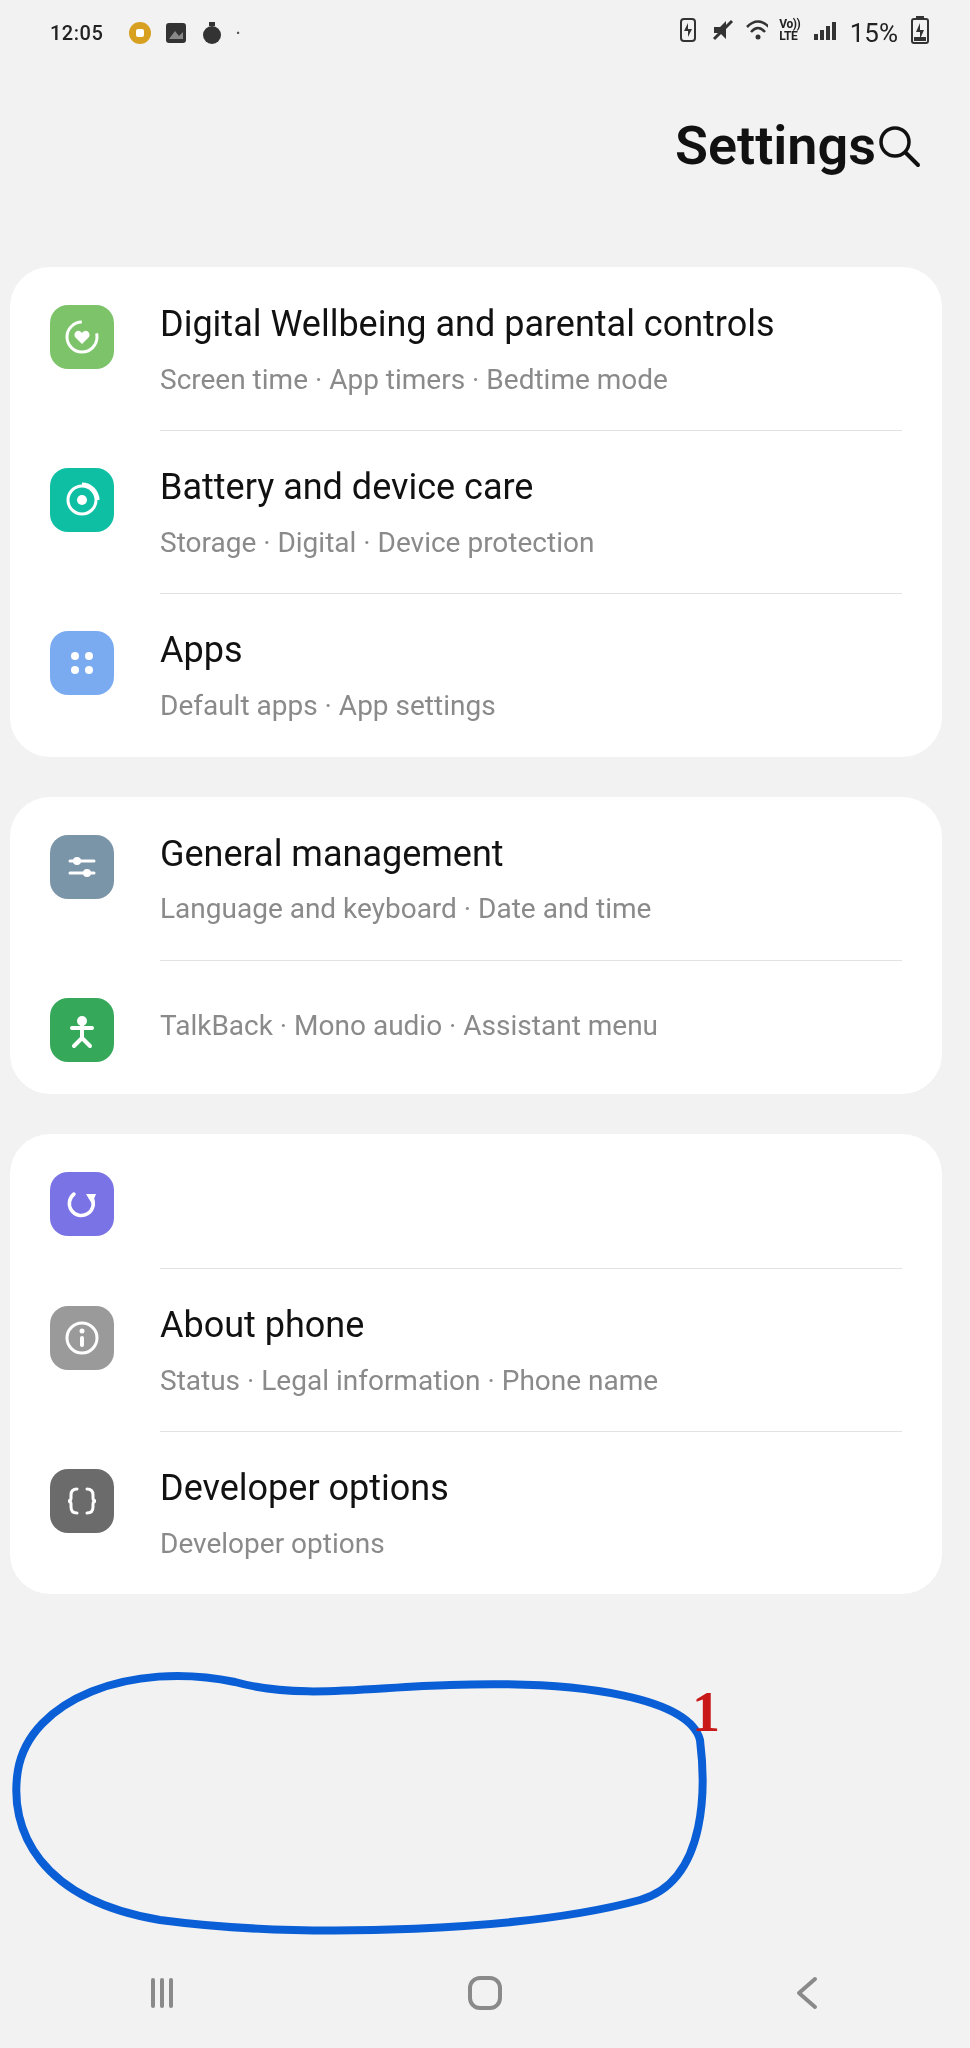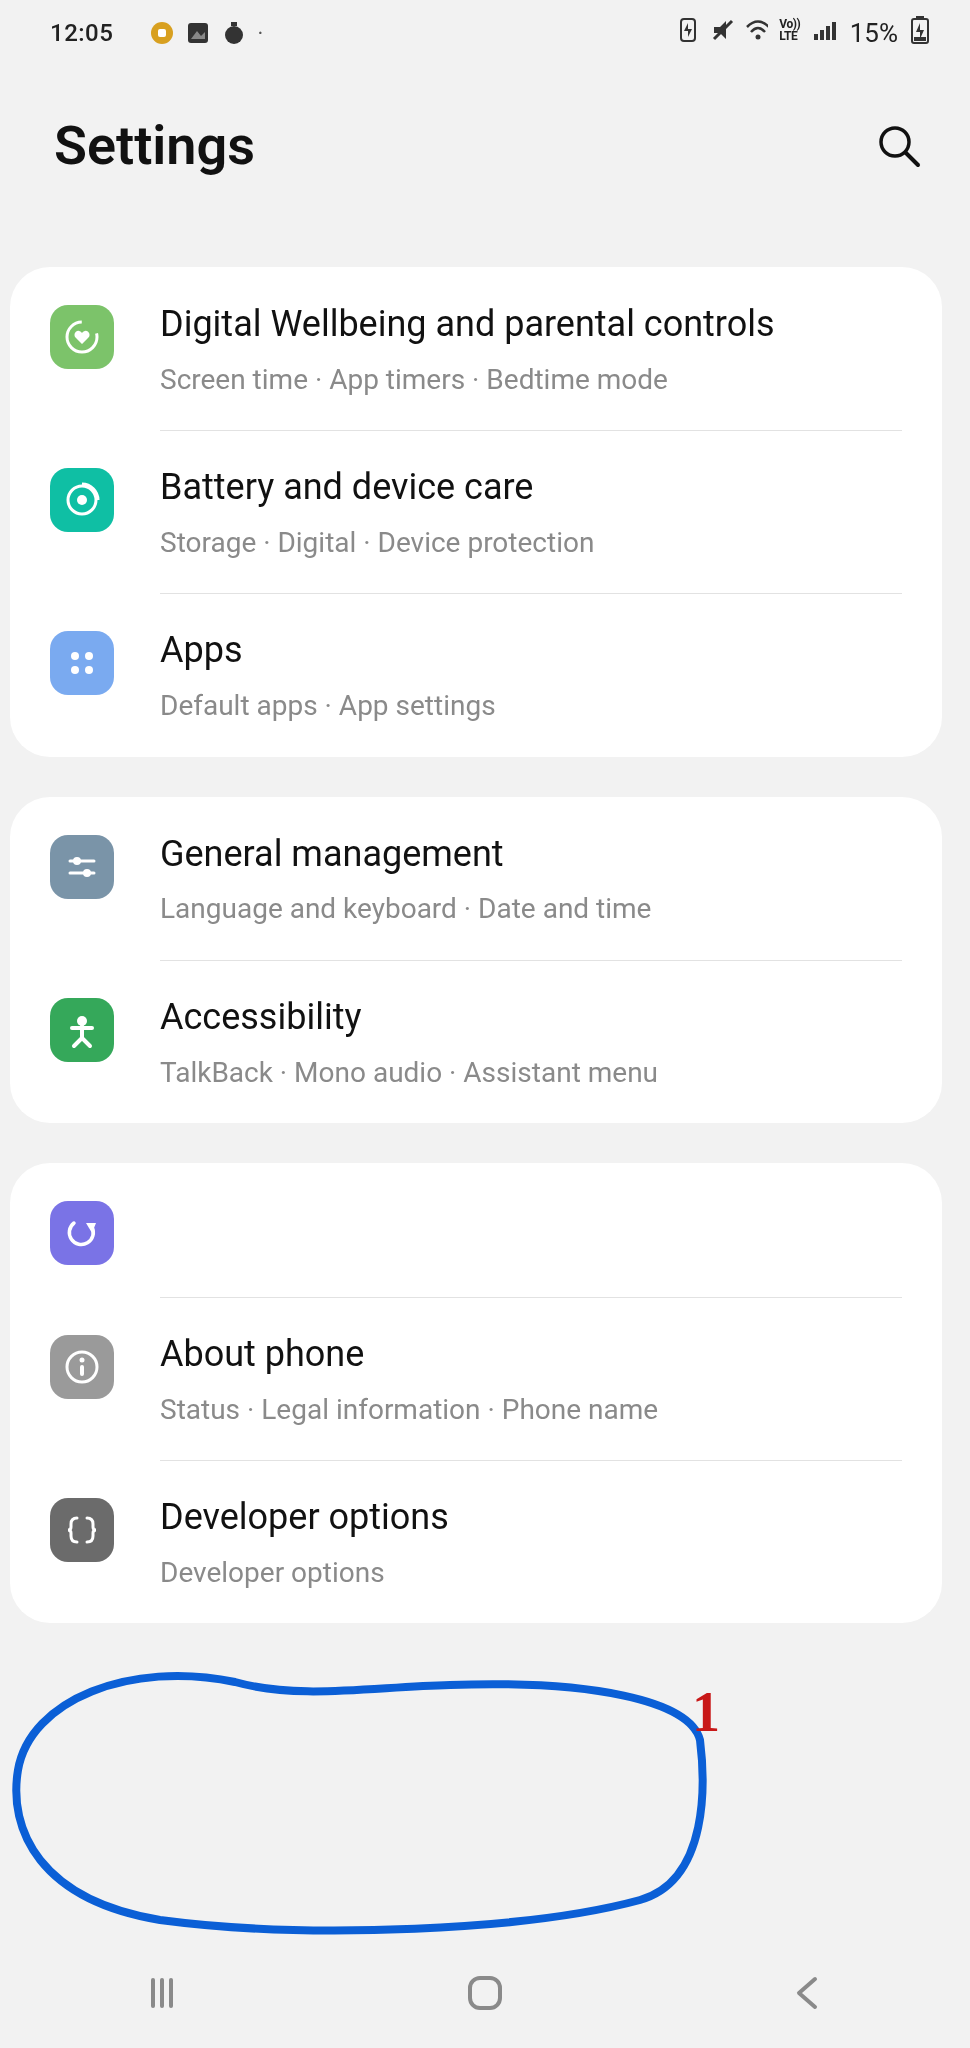--- a/index.html
+++ b/index.html
@@ -14,32 +14,31 @@
   
   .status-bar {
     display: flex;
     justify-content: space-between;
     align-items: center;
     padding: 18px 38px 18px 50px;
     font-size: 26px;
     color: #222;
   }
   .status-left { display: flex; align-items: center; gap: 12px; }
-  .status-left .time { font-size: 24px; font-weight: 500; letter-spacing: 0.5px; margin-right: 24px;}
+  .status-left .time { font-size: 20px; font-weight: 500; letter-spacing: 0.5px; margin-right: 12px;}
   .status-right { display: flex; align-items: flex-start; gap: 10px; font-size: 22px; }
   .stat-icon { width: 24px; height: 24px; display:inline-flex; align-items:center; justify-content:center;}
   .batt-pct { font-size: 26px; font-weight: 400; margin-left: 4px;}
 
   
   .header {
     display: flex;
-    justify-content: space-between;
+    justify-content: flex-end;
     align-items: center;
     padding: 48px 48px 40px 54px;
-    gap: 18px;
   }
   .header h1 {
     font-size: 54px;
     font-weight: 600;
     color: #111;
   }
   .search-btn { width: 46px; height: 46px; }
 
   
   .content { padding: 0 28px 140px 10px; }
@@ -272,21 +271,20 @@
         <div class="icon-wrap ic-dgreen">
           <svg width="40" height="40" viewBox="0 0 40 40">
             <circle cx="20" cy="11" r="5" fill="#fff"></circle>
             <line x1="20" y1="16" x2="20" y2="28" stroke="#fff" stroke-width="4" stroke-linecap="round"></line>
             <line x1="10" y1="18" x2="30" y2="18" stroke="#fff" stroke-width="4" stroke-linecap="round"></line>
             <line x1="20" y1="28" x2="12" y2="36" stroke="#fff" stroke-width="4" stroke-linecap="round"></line>
             <line x1="20" y1="28" x2="28" y2="36" stroke="#fff" stroke-width="4" stroke-linecap="round"></line>
           </svg>
         </div>
         <div class="row-text">
-          <div class="row-title">Accessibility</div>
           <div class="row-sub">TalkBack  ·  Mono audio  ·  Assistant menu</div>
         </div>
       </div>
     </div>
     <div class="card">
       <div class="row">
         <div class="icon-wrap ic-purple">
           <svg width="40" height="40" viewBox="0 0 40 40">
             <path d="M12 10 A12 12 0 1 0 30 14" stroke="#fff" stroke-width="3.5" fill="none" stroke-linecap="round"></path>
             <polygon points="24,10 34,10 30,20" fill="#fff"></polygon>

